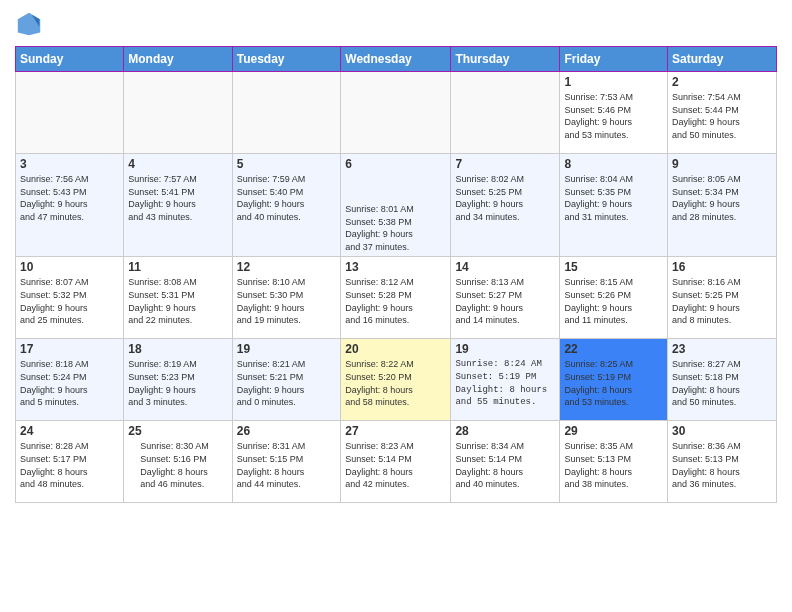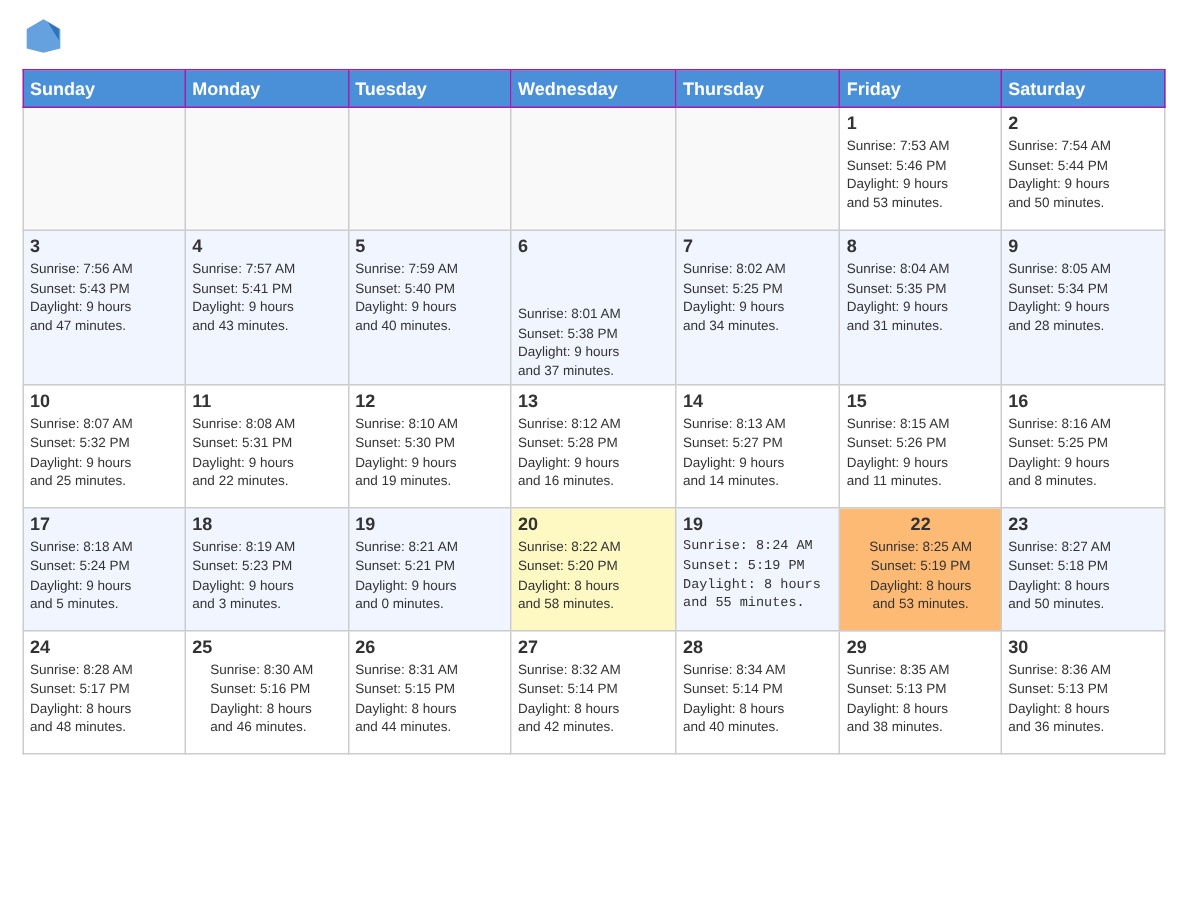--- a/index.html
+++ b/index.html
@@ -278,21 +278,21 @@
 Daylight: 8 hours
 and 58 minutes.</div>
           </td>
           <td style="background: rgb(240, 245, 255);">
             <span class="day-num">19</span>
             <div class="day-info" style="white-space: pre-line; font-family: Liberation Mono, monospace;">Sunrise: 8:24 AM
 Sunset: 5:19 PM
 Daylight: 8 hours
 and 55 minutes.</div>
           </td>
-          <td style="background: #fdba74; text-align: center;">
+          <td style="background: #3b82f6;">
             <span class="day-num">22</span>
             <div class="day-info" style="white-space: pre-line;">Sunrise: 8:25 AM
 Sunset: 5:19 PM
 Daylight: 8 hours
 and 53 minutes.</div>
           </td>
           <td style="background: rgb(240, 245, 255);">
             <span class="day-num">23</span>
             <div class="day-info" style="white-space: pre-line;">Sunrise: 8:27 AM
 Sunset: 5:18 PM
@@ -317,21 +317,21 @@
           </td>
           <td>
             <span class="day-num">26</span>
             <div class="day-info" style="white-space: pre-line;">Sunrise: 8:31 AM
 Sunset: 5:15 PM
 Daylight: 8 hours
 and 44 minutes.</div>
           </td>
           <td>
             <span class="day-num">27</span>
-            <div class="day-info" style="white-space: pre-line;">Sunrise: 8:32 AM
+            <div class="day-info" style="white-space: pre-line;">Sunrise: 8:23 AM
 Sunset: 5:14 PM
 Daylight: 8 hours
 and 42 minutes.</div>
           </td>
           <td>
             <span class="day-num">28</span>
             <div class="day-info" style="white-space: pre-line;">Sunrise: 8:34 AM
 Sunset: 5:14 PM
 Daylight: 8 hours
 and 40 minutes.</div>

